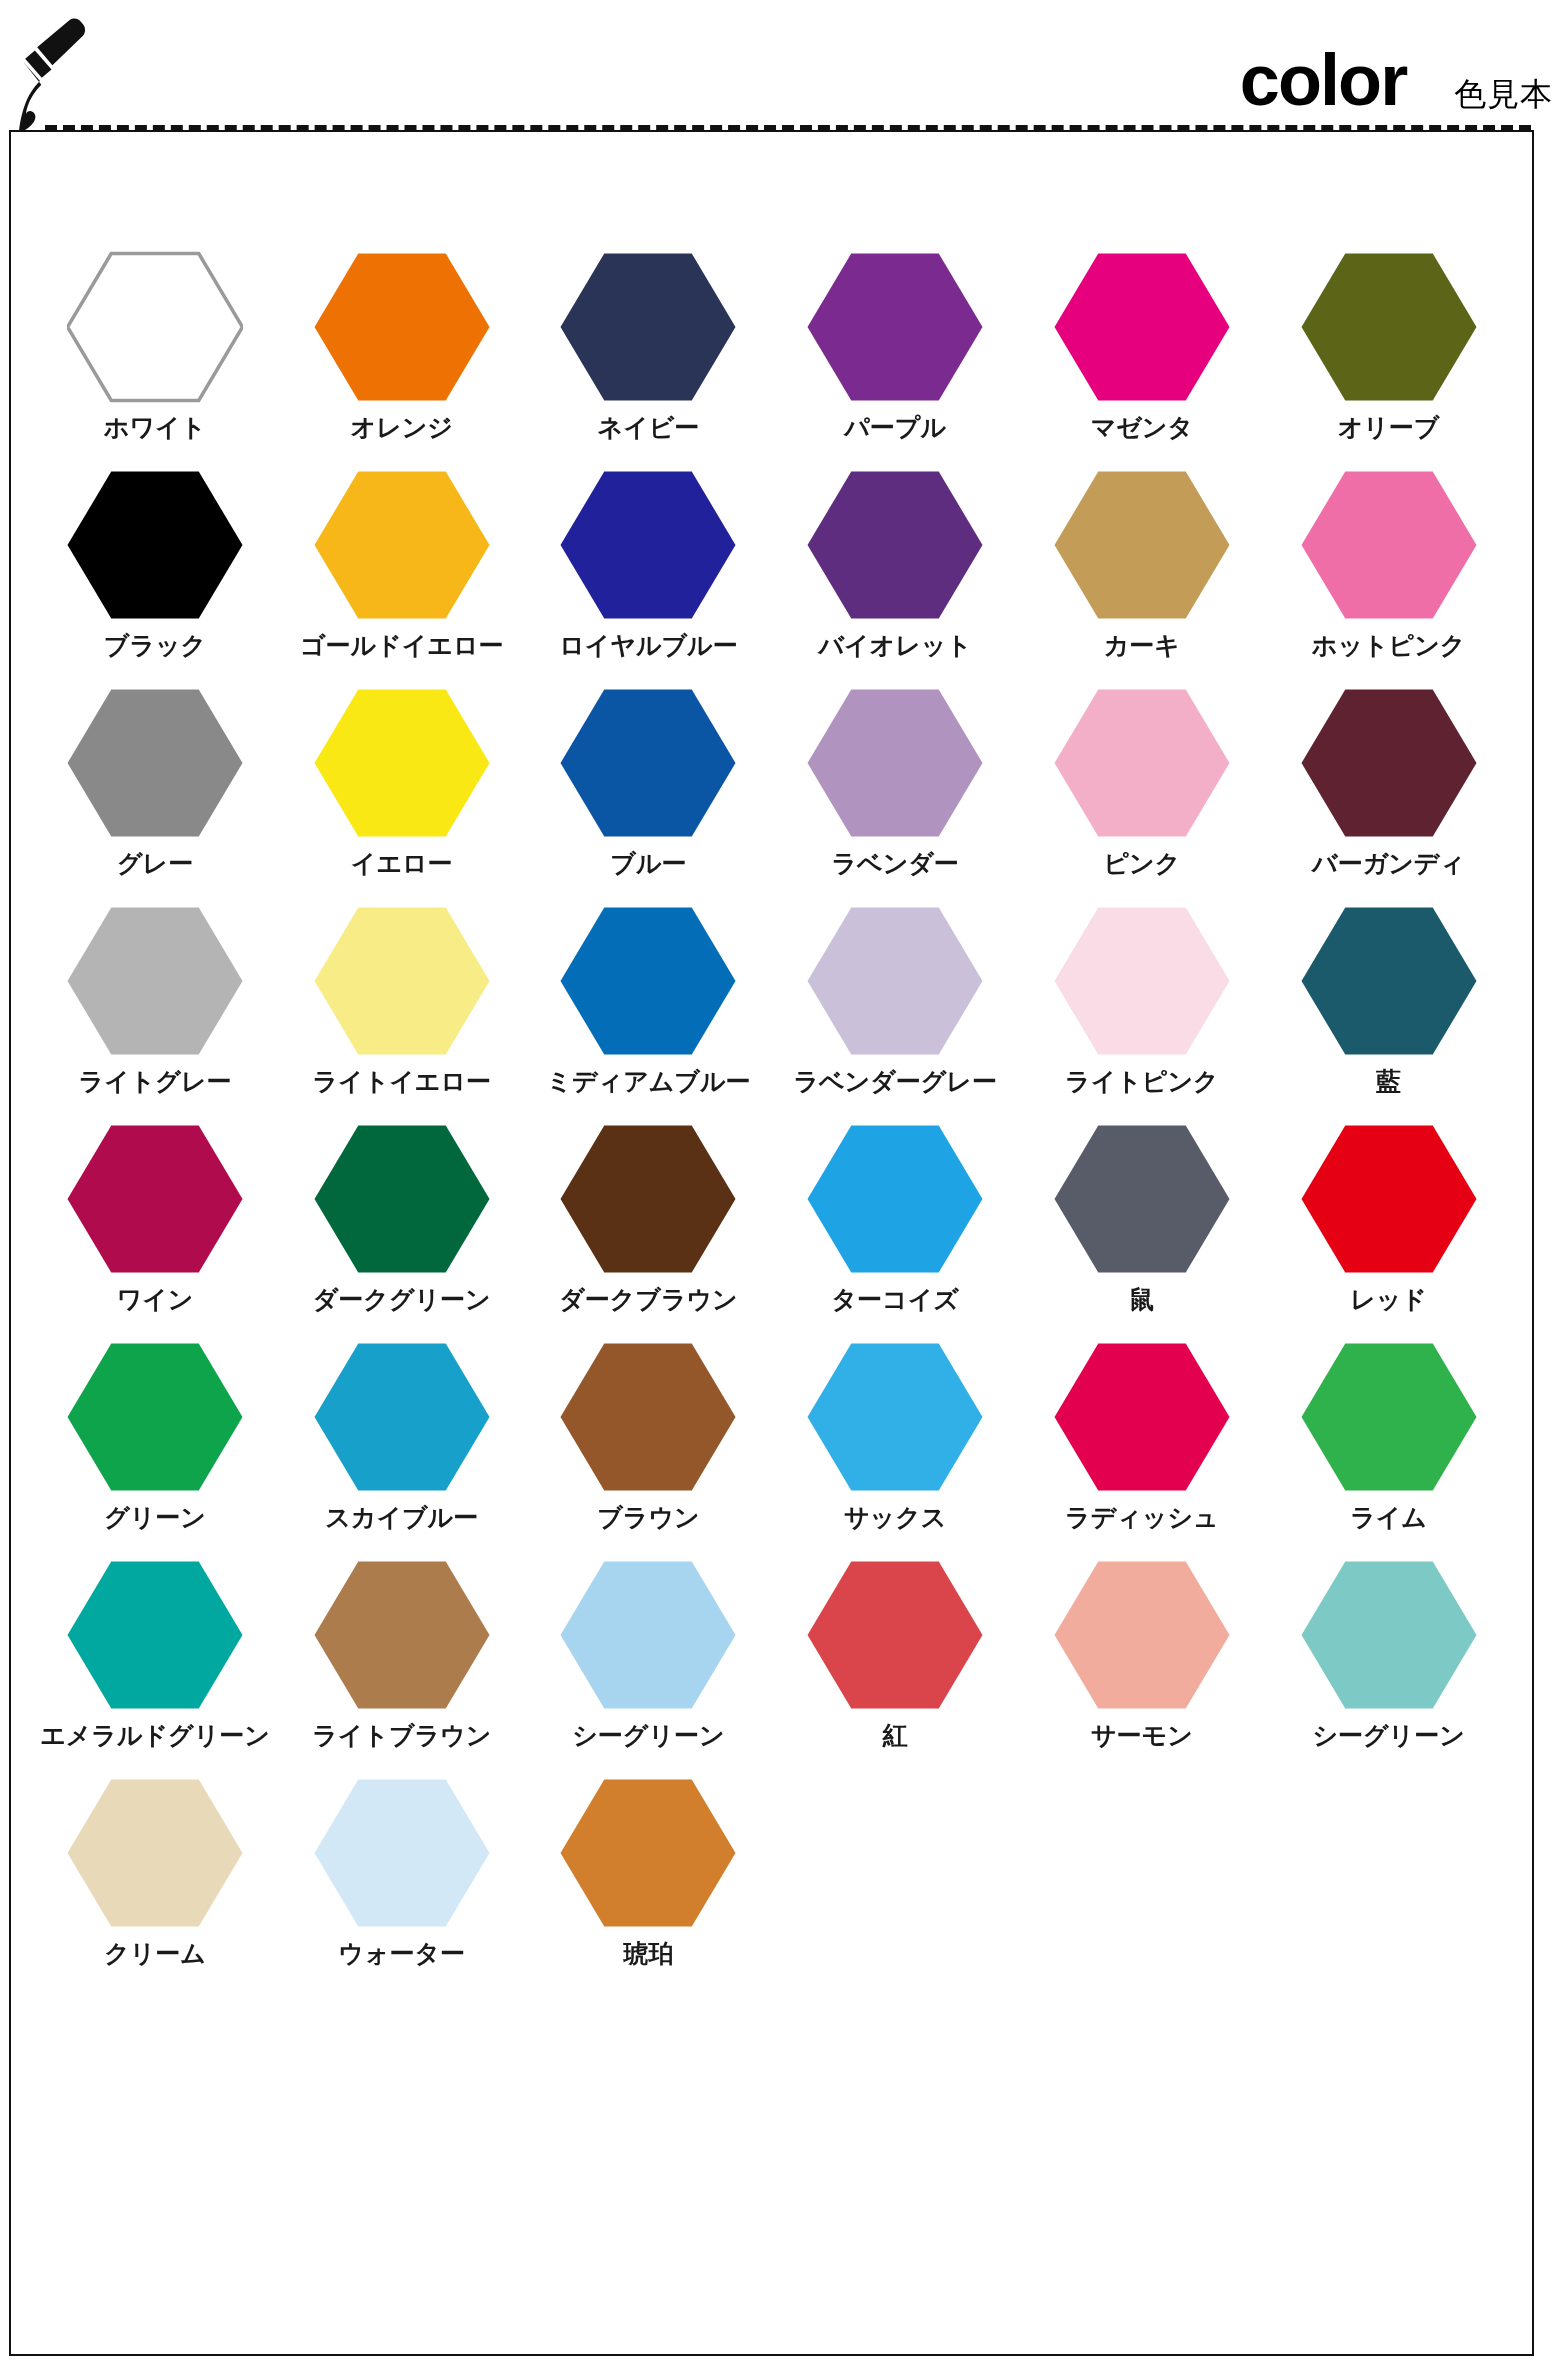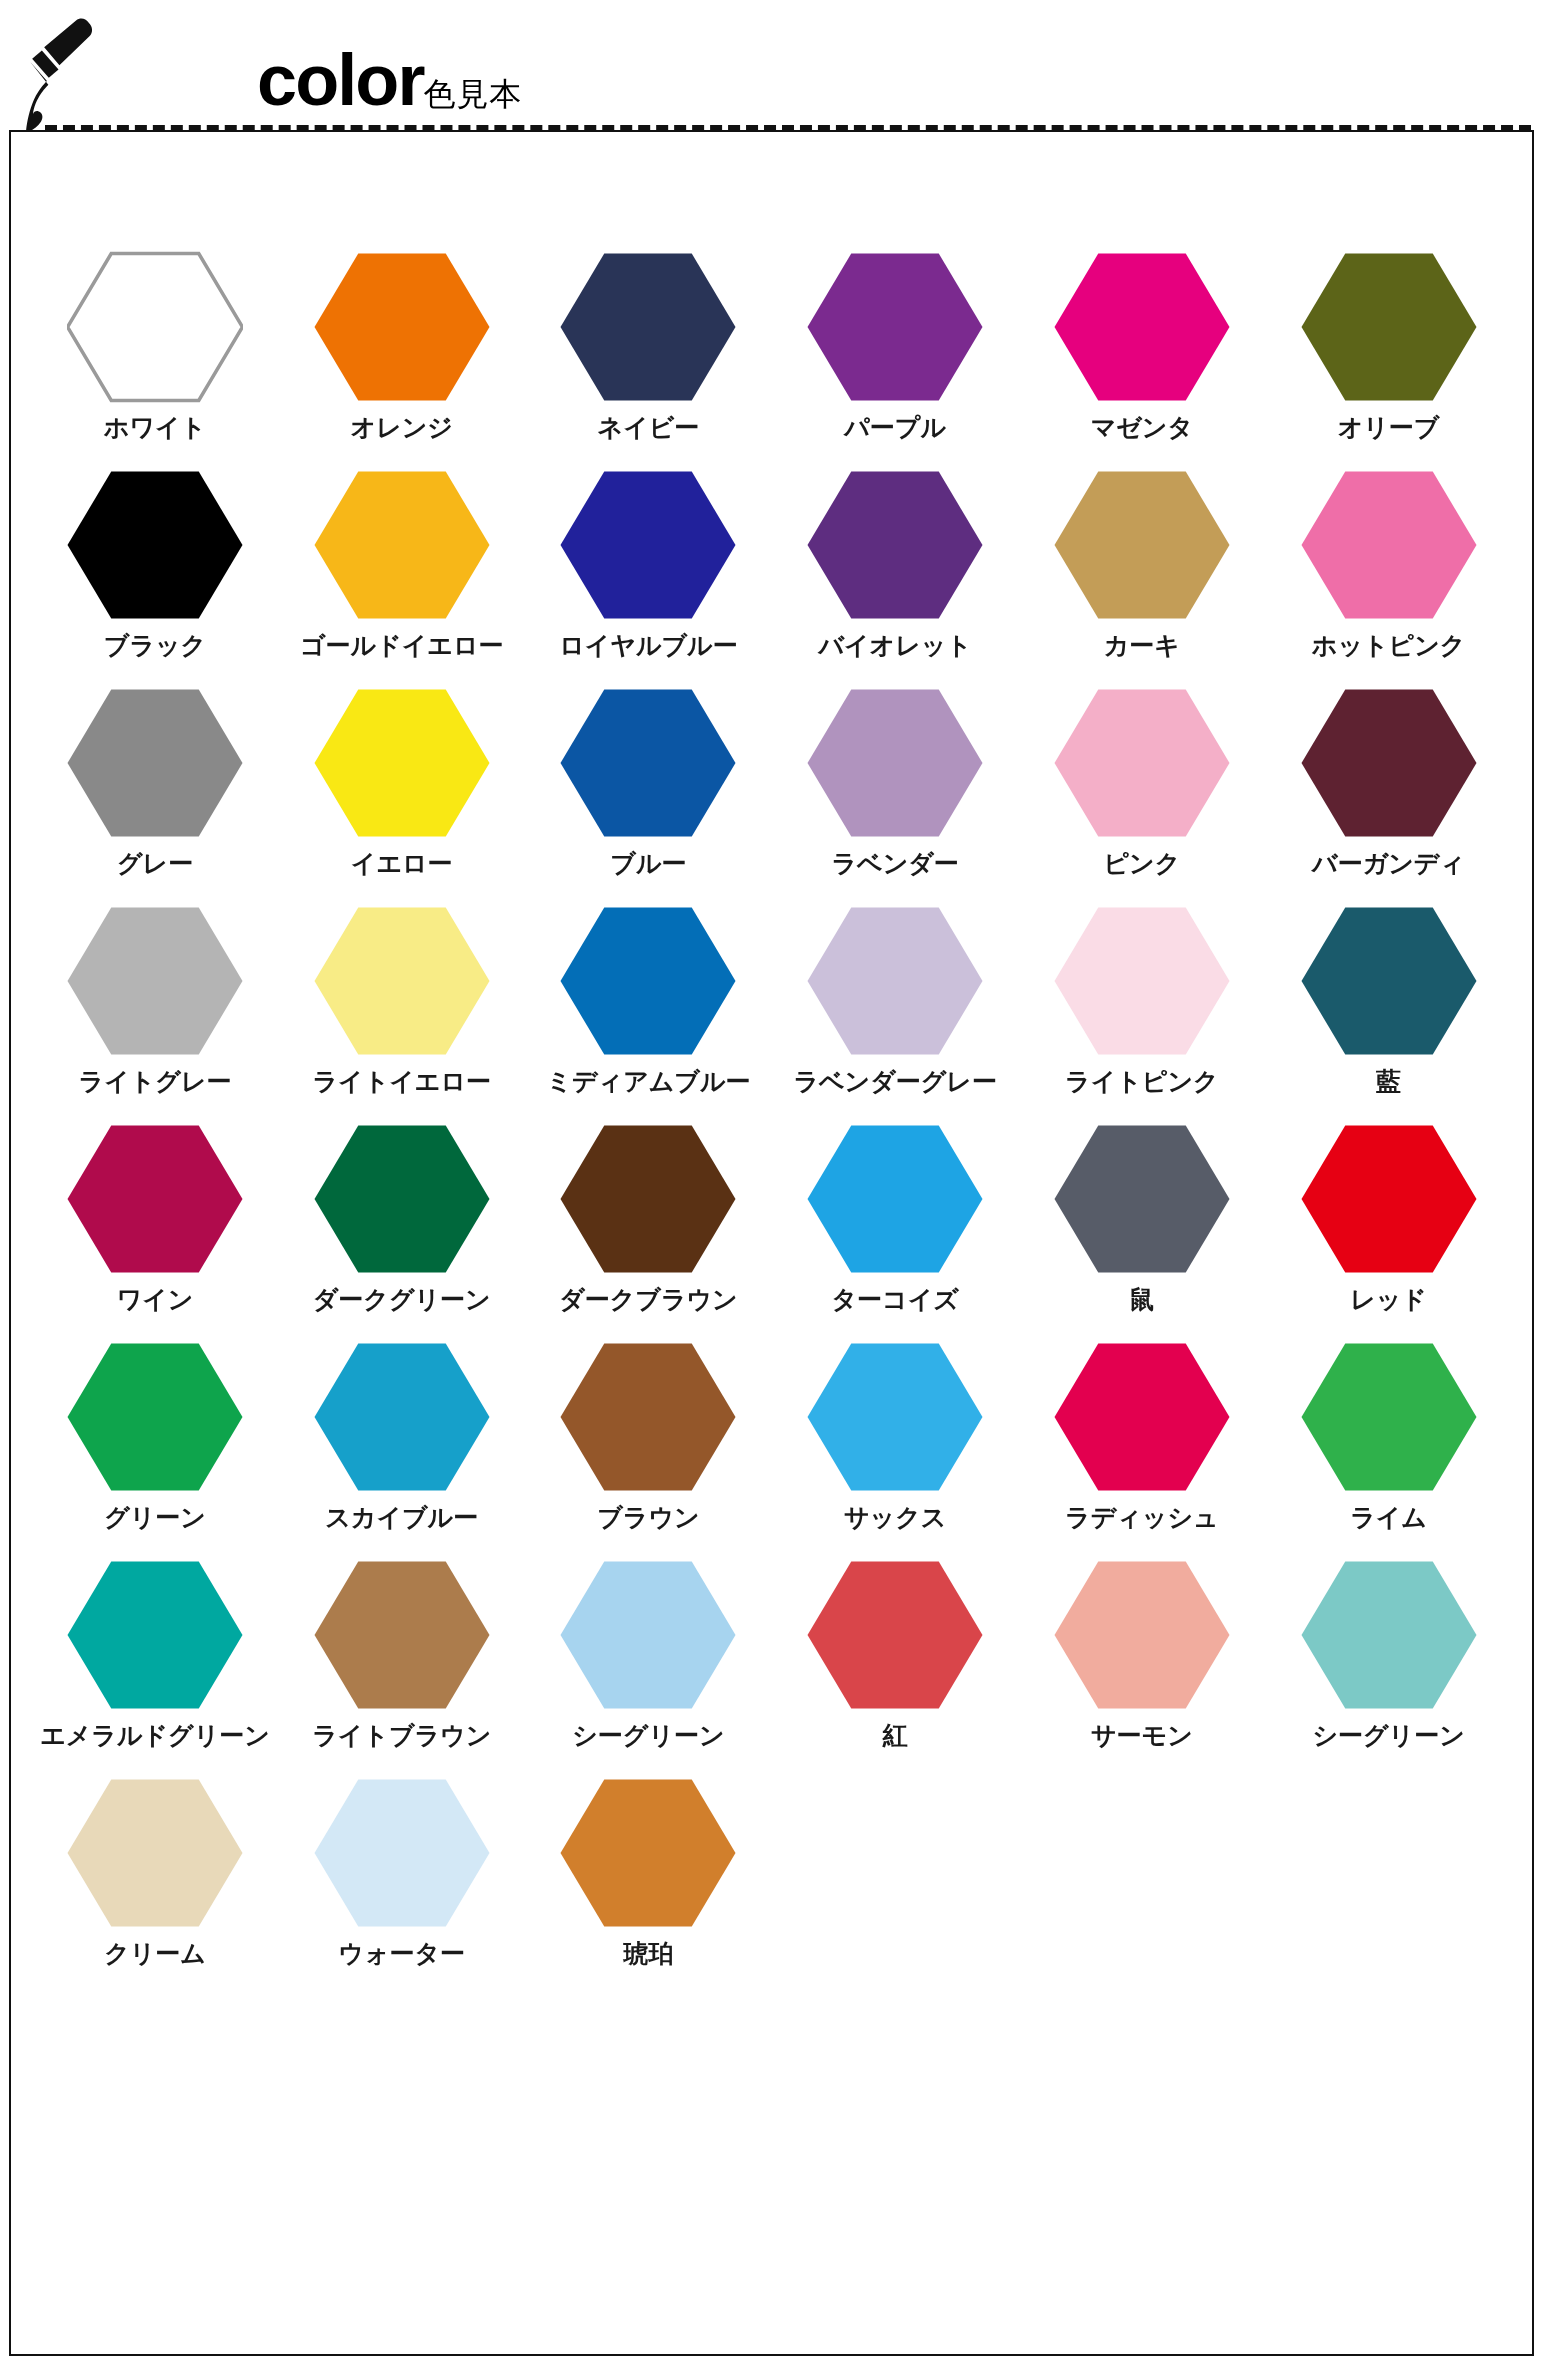--- a/index.html
+++ b/index.html
@@ -15,22 +15,23 @@
     position: relative;
     overflow: hidden;
   }
 
   
   .header {
     position: relative;
     height: 137px;
     display: flex;
     align-items: flex-end;
-    padding: 0 0 0 16px;
+    padding: 0 0 0 9px;
     box-sizing: border-box;
+    justify-content: space-between;
   }
   .brush-icon {
     width: 85px;
     height: 119px;
     flex: 0 0 auto;
     margin-bottom: 1.9px;
   }
   .brush-icon svg { display: block; }
   .title-wrap {
     display: flex;
@@ -41,20 +42,21 @@
   .title-en {
     font-size: 72px;
     font-weight: 700;
     letter-spacing: -1.9px;
     line-height: 0.95;
     color: #000000;
   }
   .title-jp {
     font-size: 32px;
     font-weight: 400;
+    margin-left: 48px;
     color: #000000;
     letter-spacing: 0.9px;
   }
   .dash-rule {
     position: absolute;
     left: 45px;
     right: 22px;
     bottom: 5.6px;
     height: 0;
     border-top: 6.5px dashed #111111;

